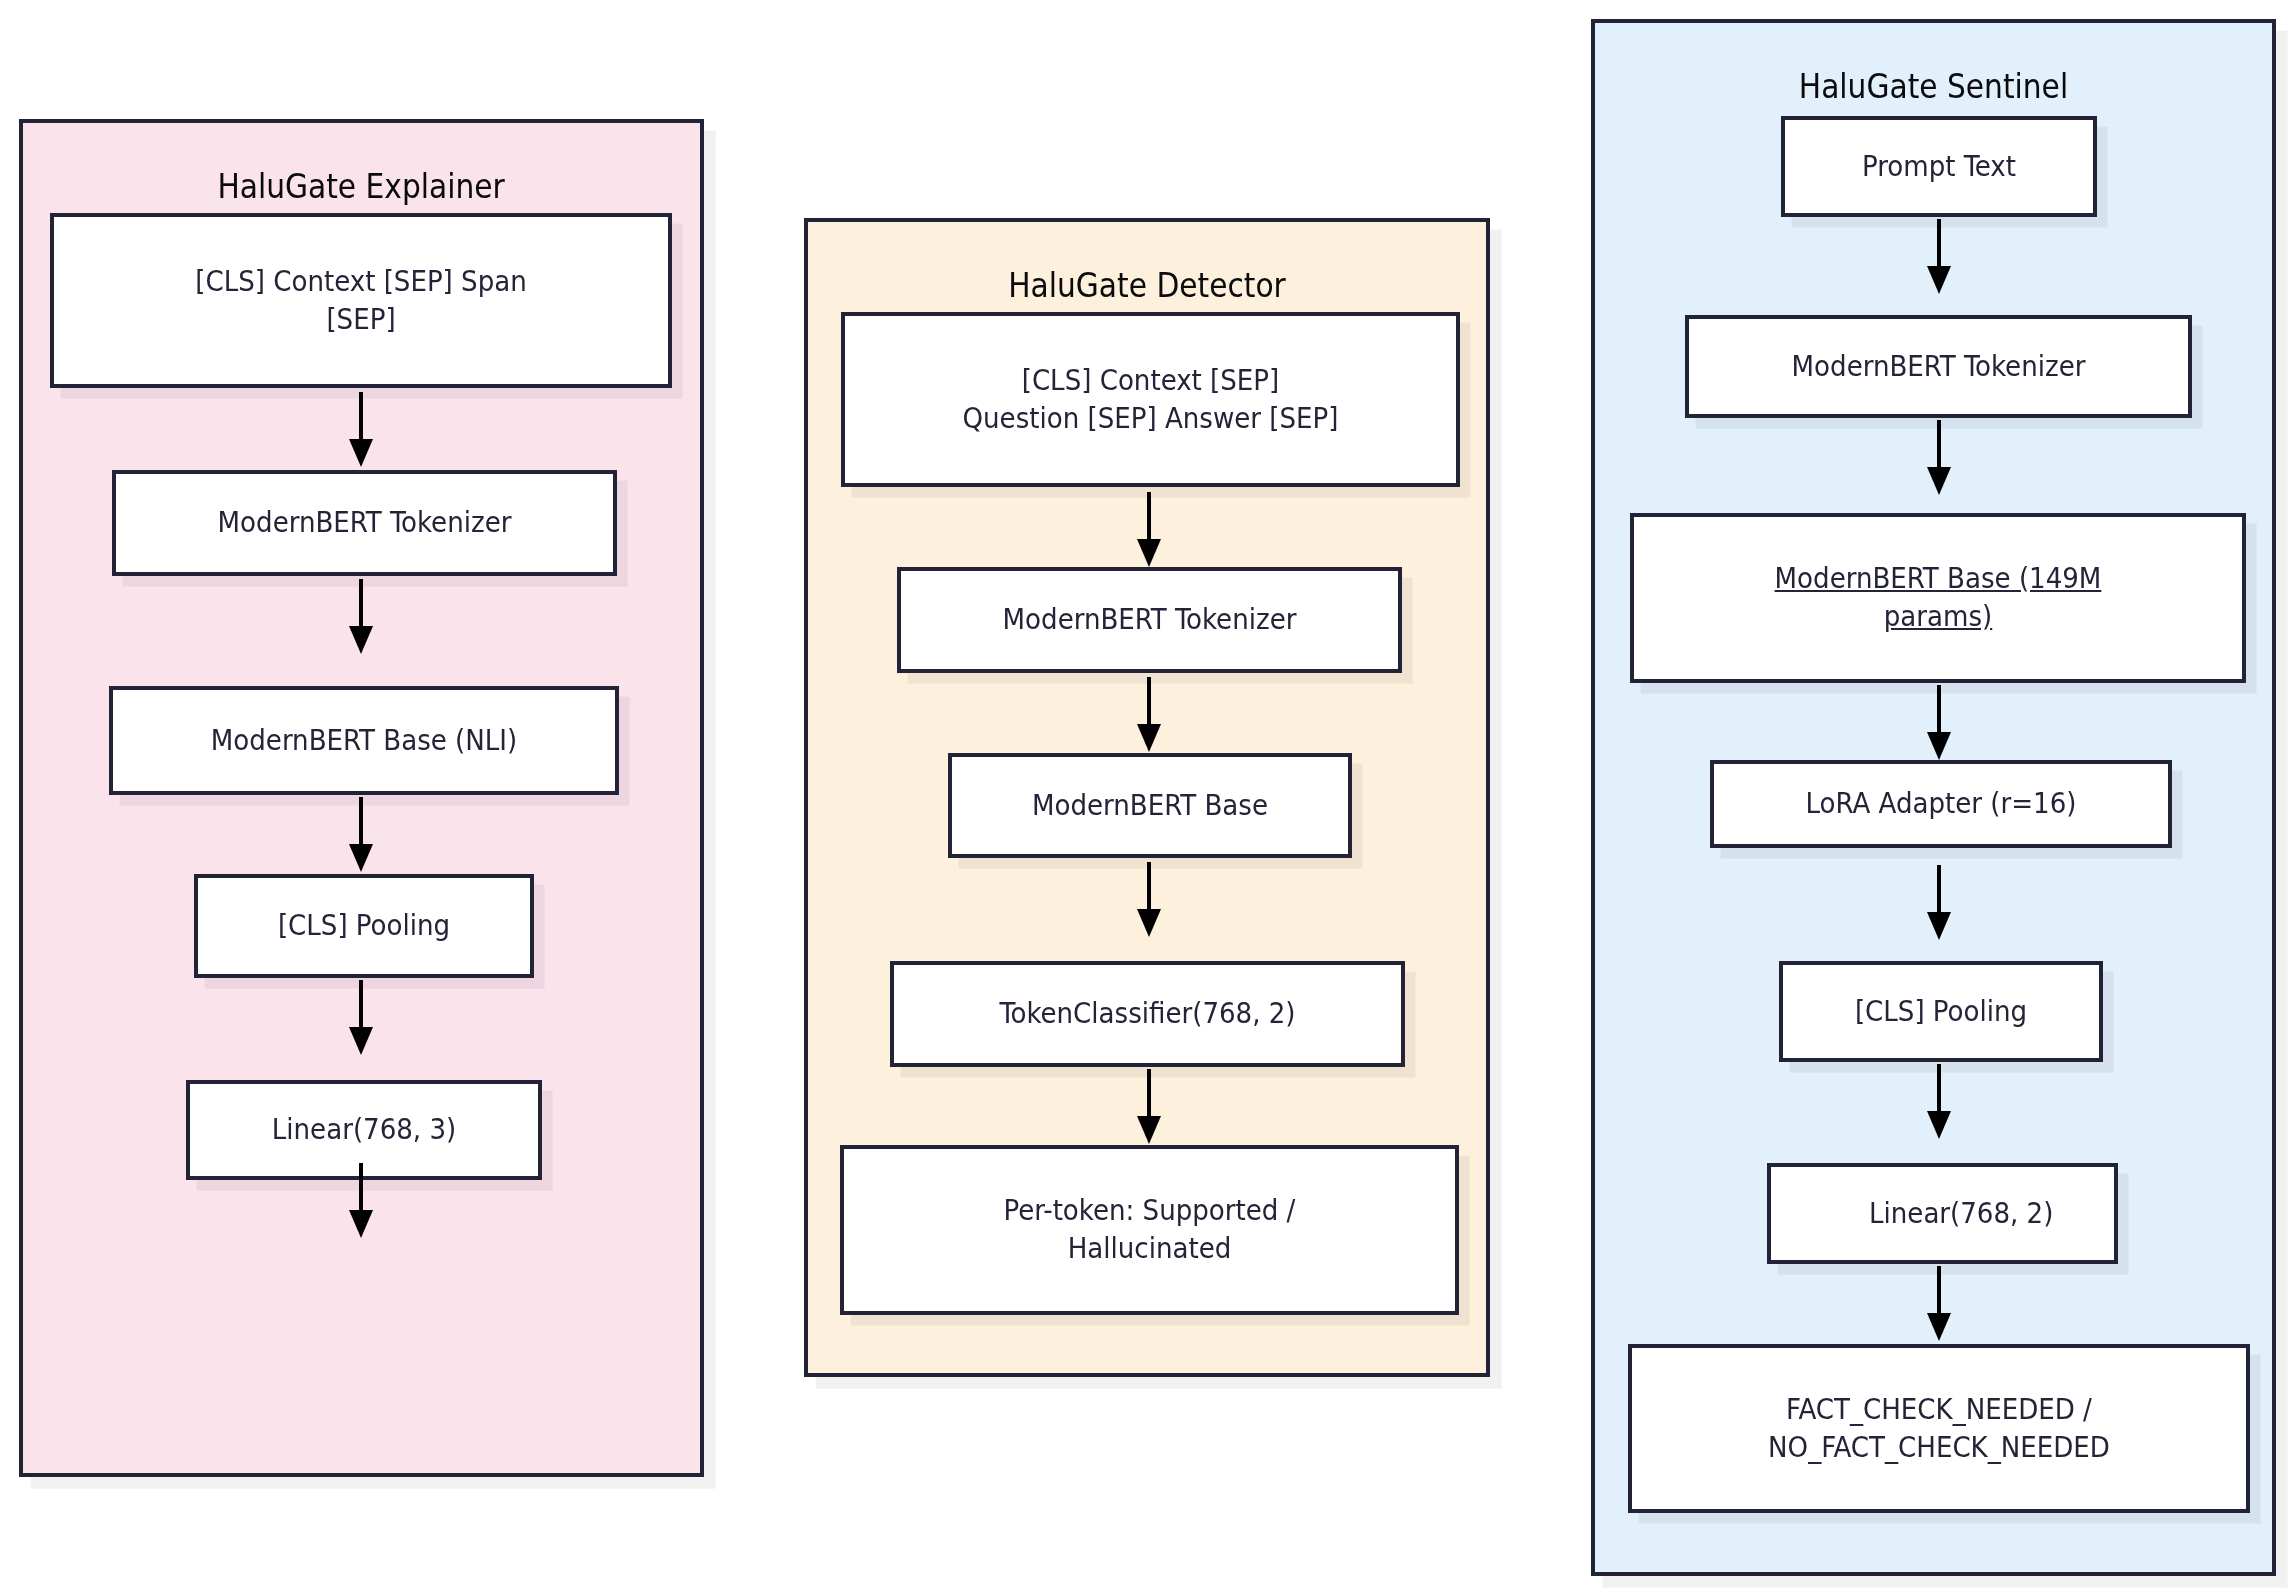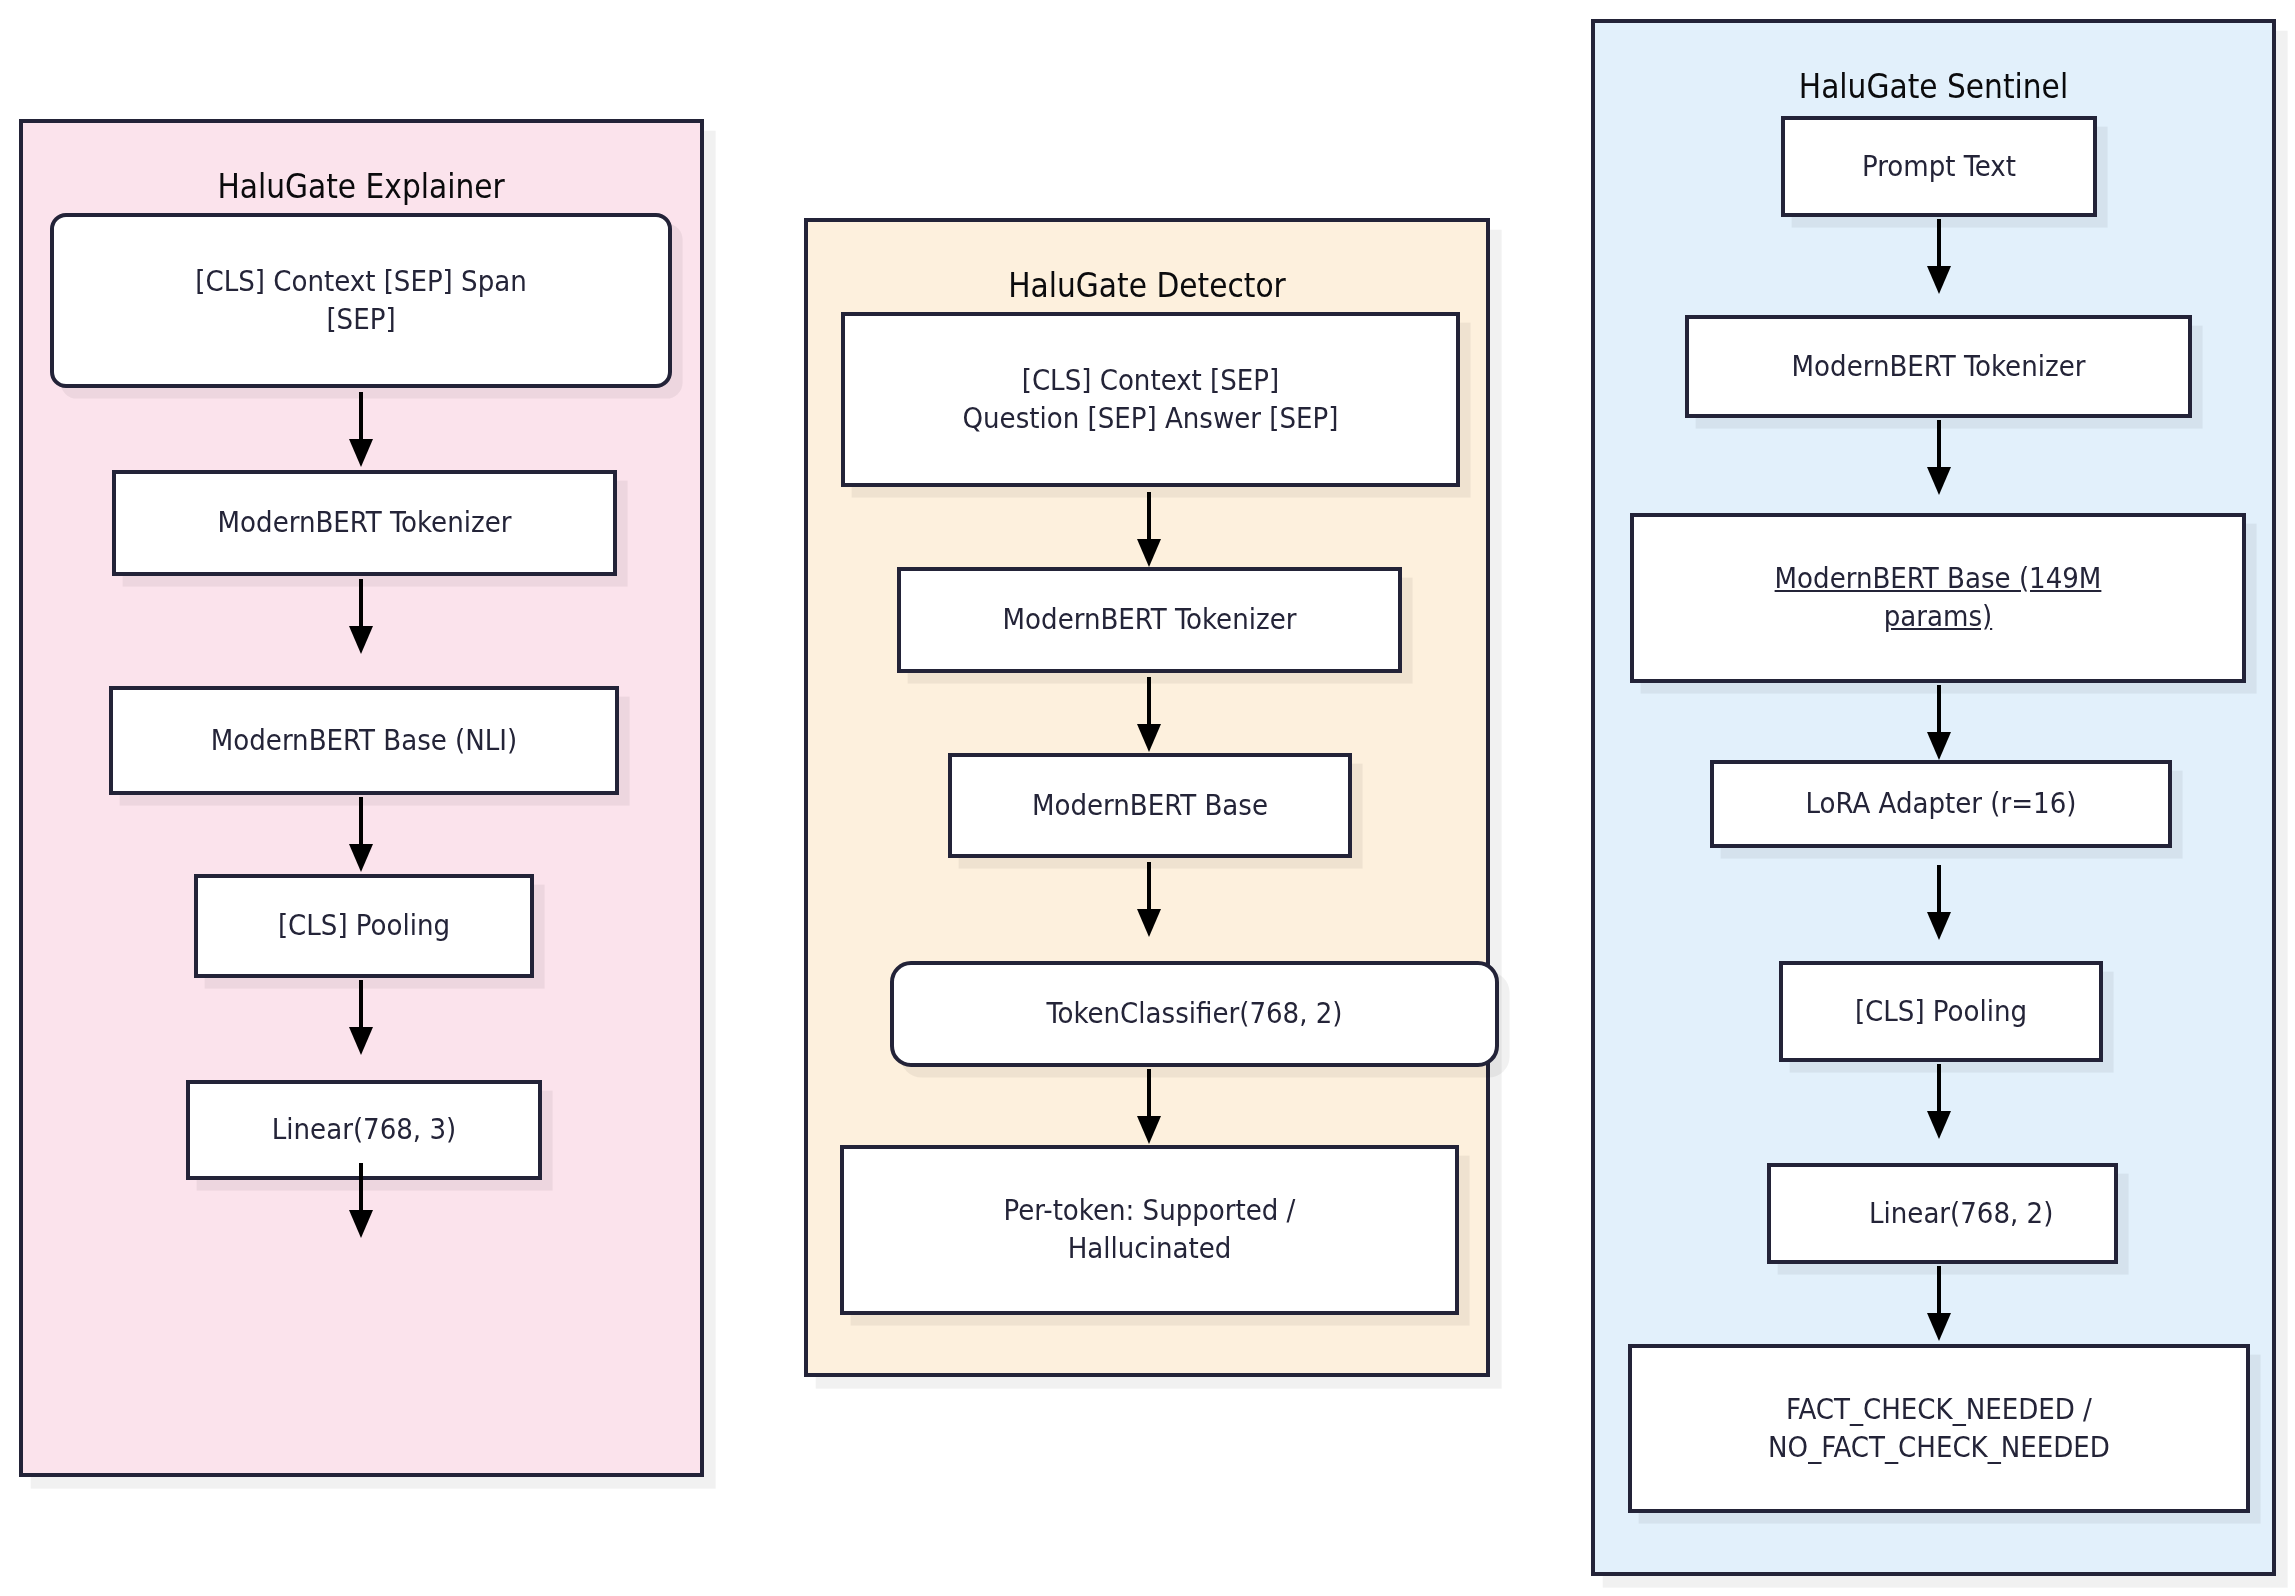--- a/index.html
+++ b/index.html
@@ -82,21 +82,21 @@
 </style>
 </head>
 <body>
 
 <div id="canvas">
 
   <div class="cluster" id="cluster-explainer">
     <div class="cluster-title" style="top:15px;">HaluGate Explainer</div>
   </div>
 
-  <div class="node" style="left:50px;  top:213px;  width:622px; height:175px;border-radius:16px;">
+  <div class="node" style="left:50px;  top:213px;  width:622px; height:175px;">
     <span class="node-label">[CLS] Context [SEP] Span
 [SEP]</span>
   </div>
   <div class="arrow" style="left:361px; top:392px; height:74px;">
     <div class="shaft" style="height:49px;"></div>
       <div class="head" style="top:47px;"></div>
   </div>
 
   <div class="node" style="left:112px; top:470px;  width:505px; height:106px;">
     <span class="node-label">ModernBERT Tokenizer</span>
@@ -153,21 +153,21 @@
   </div>
 
   <div class="node" style="left:948px; top:753px; width:404px; height:105px;">
     <span class="node-label">ModernBERT Base</span>
   </div>
   <div class="arrow" style="left:1149px; top:862px; height:74px;">
     <div class="shaft" style="height:49px;"></div>
       <div class="head" style="top:47px;"></div>
   </div>
 
-  <div class="node" style="left:890px; top:961px; width:609px; height:106px;border-radius:21px;">
+  <div class="node" style="left:890px; top:961px; width:515px; height:106px;">
     <span class="node-label">TokenClassifier(768, 2)</span>
   </div>
   <div class="arrow" style="left:1149px; top:1069px; height:74px;">
     <div class="shaft" style="height:49px;"></div>
       <div class="head" style="top:47px;"></div>
   </div>
 
   <div class="node" style="left:840px; top:1145px; width:619px; height:170px;">
     <span class="node-label">Per-token: Supported /
 Hallucinated</span>

